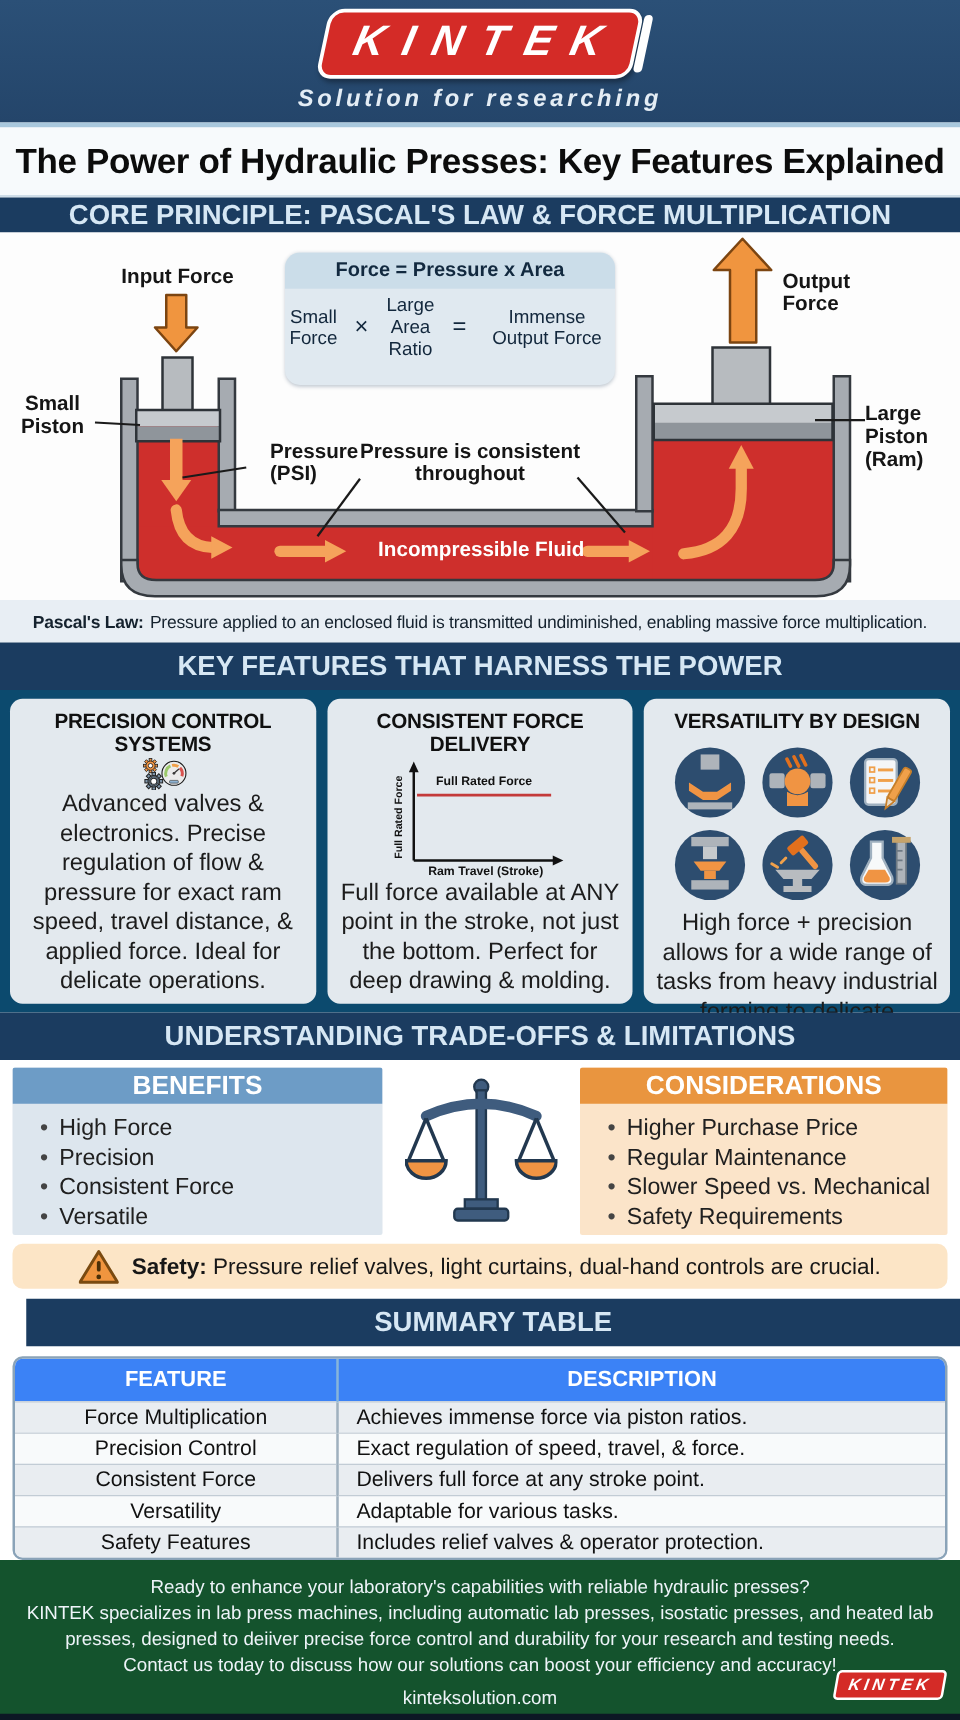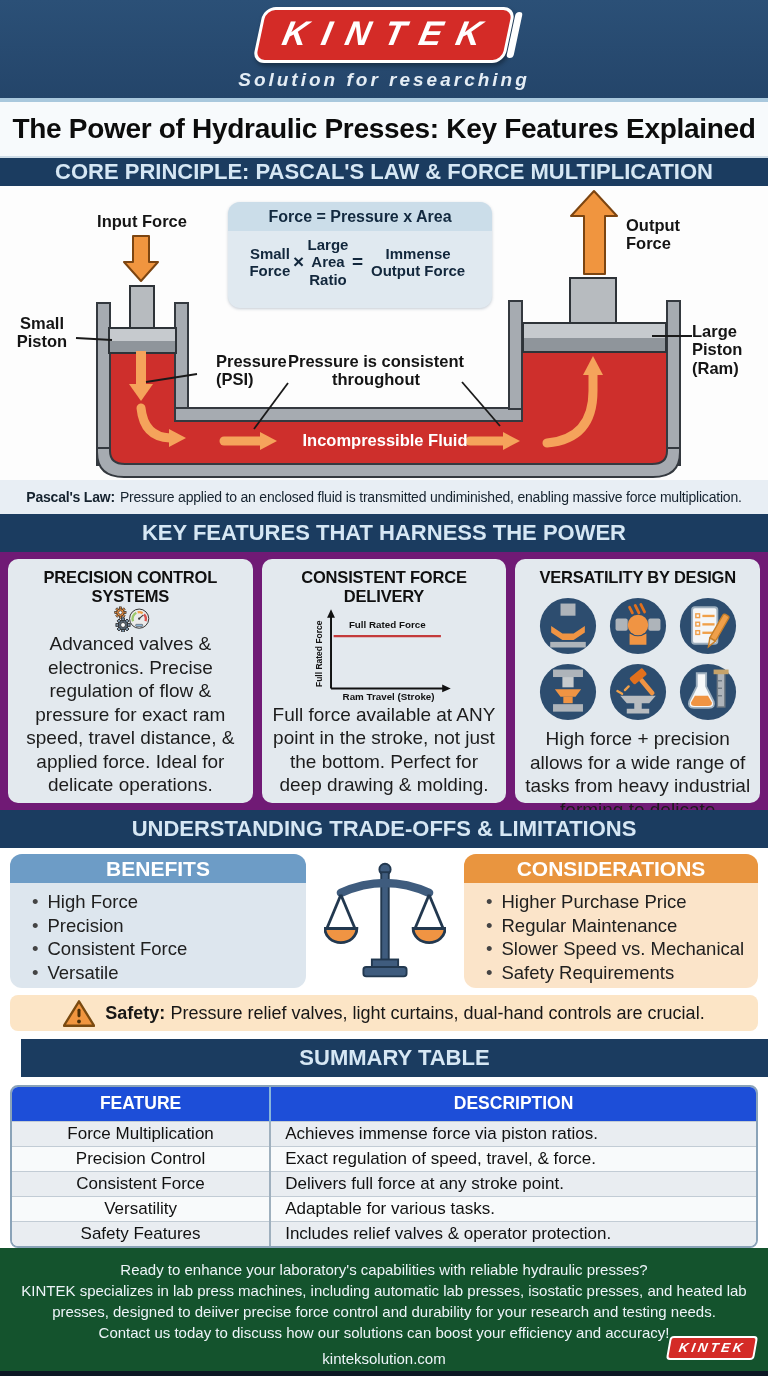--- a/index.html
+++ b/index.html
@@ -31,56 +31,56 @@
   .dlabel { position:absolute; font-weight:bold; color:#151515; font-size:16.5px; line-height:1.12; }
   .lbl-input   { left:86px;  top:26px;  width:112px; text-align:center; }
   .lbl-output  { left:626px; top:30px;  width:62px; }
   .lbl-smallp  { left:4px;   top:128px; width:76px; text-align:center; }
   .lbl-largep  { left:692px; top:136px; width:72px; }
   .lbl-psi     { left:200px; top:166px; width:92px;margin-left:16px; }
   .lbl-consist { left:286px; top:166px; width:180px; text-align:center; }
   .lbl-fluid   { left:296px; top:245px; width:178px; text-align:center; color:#fff; font-size:16.5px; white-space:nowrap; }
   .formula { position:absolute; left:228px; top:16px; width:264px; height:106px; background:#e0e9f0; border-radius:12px; overflow:hidden; box-shadow:0 1px 3px rgba(30,60,90,.25); }
   .formula-head { background:#cbdde9; padding:6px 4px 5px; text-align:center; font-weight:bold; font-size:16px; color:#12293f; }
-  .formula-body { display:flex; align-items:center; justify-content:center; padding-top:5px; font-weight:bold; color:#12273c; }
+  .formula-body { display:flex; align-items:center; justify-content:center; gap:10px; padding-top:5px; font-weight:normal; color:#12273c; }
   .f-term { font-size:15px; text-align:center; line-height:1.15; }
   .f-t1 { width:46px; } .f-t2 { width:48px; } .f-t3 { width:110px; }
   .f-op { font-size:19px; }
 
   
   .pascal { height:34px; background:#e8eef4; display:flex; align-items:center; justify-content:center; gap:5px; font-size:14px; color:#15222e; white-space:nowrap; letter-spacing:-.2px; }
   .pascal b { font-size:14px; }
 
   
-  .cards { height:258px; padding:7px 8px; display:flex; gap:9px; background:#701a75; }
+  .cards { height:258px; padding:7px 8px; display:flex; gap:9px; background:#0c4a6e; }
   .card { flex:1; background:#e3e9ee; border-radius:10px; padding:9px 7px 6px; display:flex; flex-direction:column; align-items:center; }
   .card h3 { font-size:16.5px; font-weight:bold; color:#101010; text-align:center; letter-spacing:-.2px; }
   .card p { font-size:19px; line-height:1.24; text-align:center; color:#1c1c1c; margin-top:auto; }
   .icon-grid { display:grid; grid-template-columns:repeat(3,58px); gap:8px 12px; margin:10px 0 6px; }
   svg text { font-family:"Liberation Sans", sans-serif; }
 
   
   .tradeoffs { height:140px; padding:6px 10px 0; display:flex; gap:8px; align-items:stretch; background:#fff; }
-  .to-card { border-radius:12px; overflow:hidden; display:flex; flex-direction:column; }
+  .to-card { border-radius:2px; overflow:hidden; display:flex; flex-direction:column; }
   .to-benefits { width:296px; } .to-considerations { width:294px; }
   .to-head { height:38px; display:flex; align-items:center; justify-content:center; color:#fff; font-weight:bold; font-size:21px; }
   .to-benefits .to-head { background:#6d9cc6; } .to-benefits { background:#dde6ee; }
   .to-considerations .to-head { background:#e9953f; } .to-considerations { background:#fbe4c9; }
   .to-list { list-style:none; padding:7px 4px 4px 22px; font-size:18.5px; color:#202020; line-height:1.27; }
   .to-list li::before { content:"•"; margin-right:9px; color:#444; }
   .scale-col { flex:1; display:flex; align-items:center; justify-content:center; }
 
   .safety { height:36px; margin:7px 10px 0; background:#fce5c6; border-radius:8px; display:flex; align-items:center; justify-content:center; gap:10px; font-size:18px; color:#171717; }
   .safety b { font-size:18px; }
 
   
   .bar-summary { margin-top:8px;margin-left:21px; }
   .table-wrap { margin:8px 10px 0; border:2px solid #8aa3b8; border-radius:8px; overflow:hidden; }
   table { width:100%; border-collapse:collapse; }
-  th { background:#1d4ed8; color:#fff; font-weight:bold; font-size:17.5px; height:34px; }
+  th { background:#3b82f6; color:#fff; font-weight:bold; font-size:17.5px; height:34px; }
   th + th, td + td { border-left:2px solid #9fb0be; }
   th + th { border-left-color:#88b5da; }
   td { font-size:17px; color:#111; height:25px; padding:1px 6px; }
   td.feat { text-align:center; width:34.7%; }
   td.desc { padding-left:14px; }
   tbody tr { border-top:1.5px solid #c2ccd5; }
   tbody tr:nth-child(odd) { background:#e9edf1; }
   tbody tr:nth-child(even) { background:#f8fafb; }
 
   

